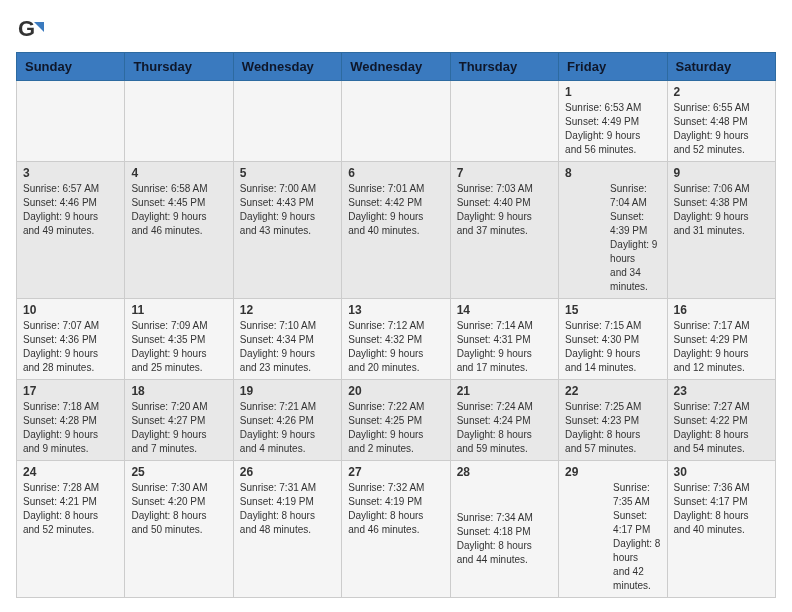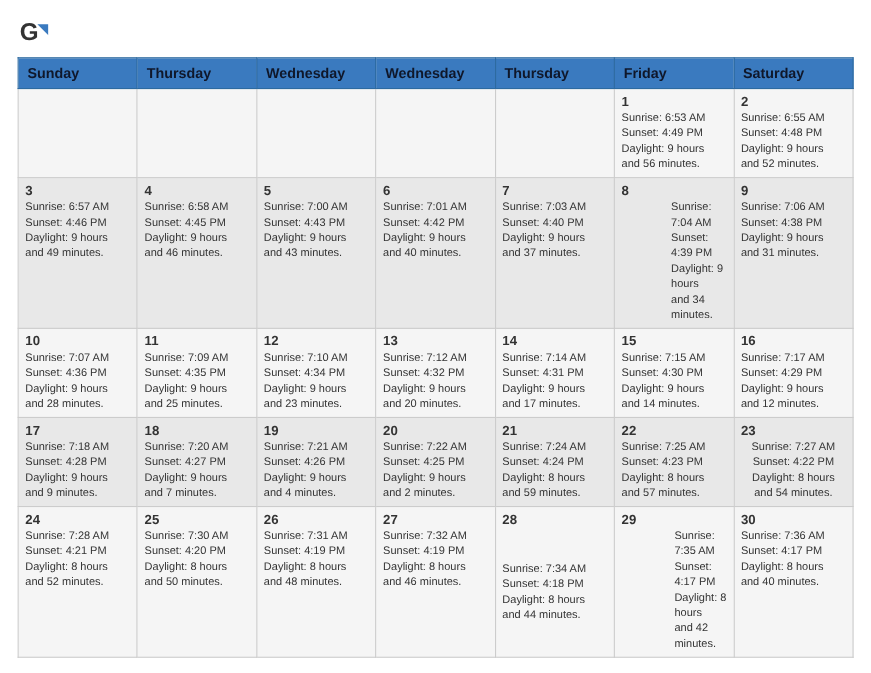--- a/index.html
+++ b/index.html
@@ -289,21 +289,21 @@
         </td>
         <td>
           <span class="day-number">22</span>
           <div class="day-info" style="white-space: pre-line;">Sunrise: 7:25 AM
 Sunset: 4:23 PM
 Daylight: 8 hours
 and 57 minutes.</div>
         </td>
         <td>
           <span class="day-number">23</span>
-          <div class="day-info" style="white-space: pre-line; text-align: center;">Sunrise: 7:27 AM
+          <div class="day-info" style="white-space: pre-line;">Sunrise: 7:27 AM
 Sunset: 4:22 PM
 Daylight: 8 hours
 and 54 minutes.</div>
         </td>
       </tr>
       <tr>
         <td>
           <span class="day-number">24</span>
           <div class="day-info" style="white-space: pre-line;">Sunrise: 7:28 AM
 Sunset: 4:21 PM

